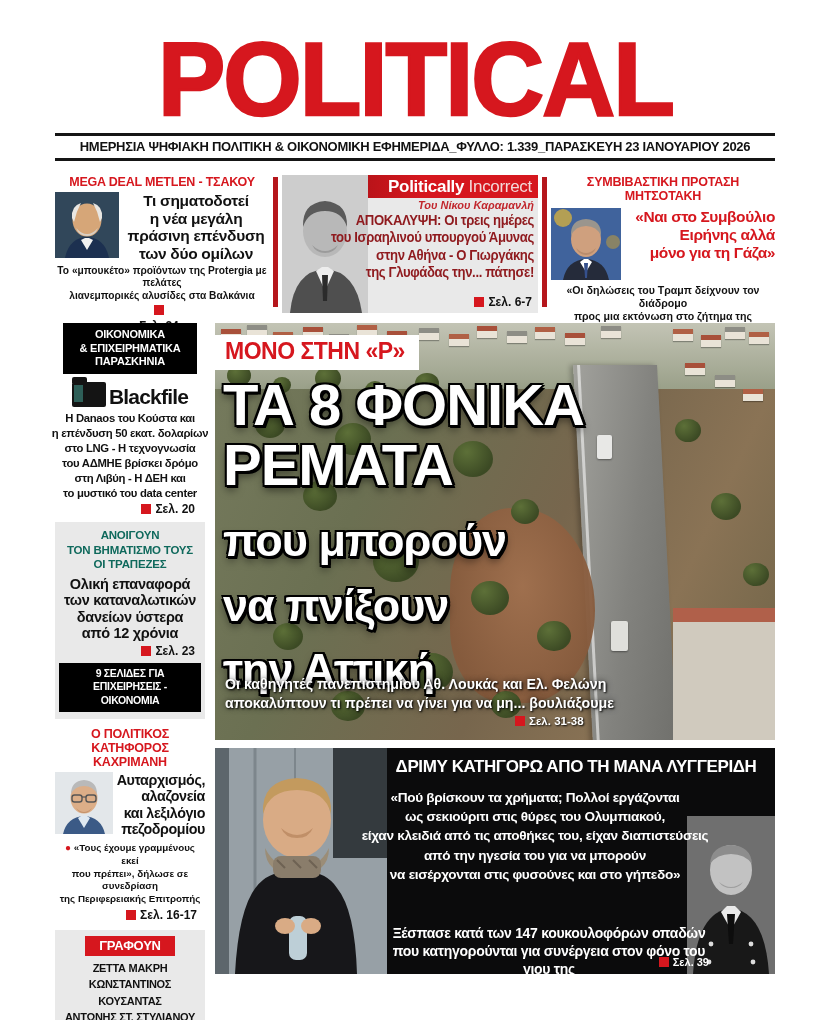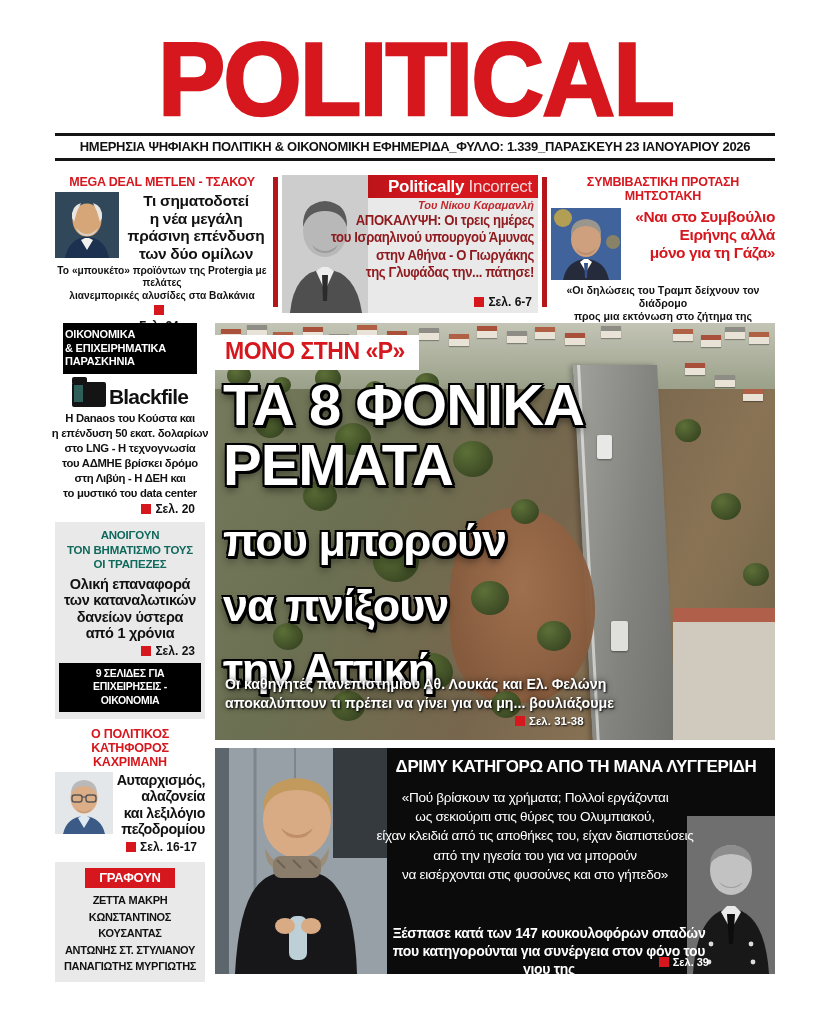--- a/index.html
+++ b/index.html
@@ -52,21 +52,21 @@
   .c3-headline{flex:1;color:var(--red);font-weight:700;font-size:15.5px;line-height:1.18;text-align:right;
     white-space:pre-line;letter-spacing:-.4px;}
   .c3-dek{font-weight:700;font-size:10.6px;line-height:1.25;text-align:center;margin-top:4px;white-space:pre-line;}
   .t-col3 .pageref{margin-top:3px;}
 
   
   .lower{position:relative;margin-top:10px;height:660px;}
 
   
   .sb{position:absolute;left:0;top:0;width:150px;}
-  .black-box{background:#000;color:#fff;font-weight:700;font-size:11px;
+  .black-box{background:#000;color:#fff;font-weight:700;font-size:11px;text-align:center;
     padding:5px 2px;line-height:1.25;white-space:pre-line;margin:0 8px;letter-spacing:-.2px;cursor:pointer;}
   .bf-logo{display:flex;align-items:flex-end;justify-content:center;margin-top:8px;gap:3px;}
   .bf-icon{width:34px;height:25px;background:#141414;border-radius:2px;position:relative;flex:none;}
   .bf-icon::before{content:"";position:absolute;top:-5px;left:0;width:15px;height:6px;background:#141414;border-radius:2px 2px 0 0;}
   .bf-icon::after{content:"";position:absolute;top:3px;left:2px;width:9px;height:17px;background:#2e5f58;}
   .bf-text{font-weight:700;font-size:21px;letter-spacing:-.8px;line-height:1;}
   .sb-text{font-weight:700;font-size:11.3px;text-align:center;line-height:1.32;white-space:pre-line;
     margin:4px -6px 0;letter-spacing:-.3px;}
   .sb .pageref{margin-top:2px;padding-right:10px;}
 
@@ -113,21 +113,21 @@
   .hero-dek{position:absolute;left:10px;top:352px;color:#fff;font-weight:700;font-size:14.2px;line-height:1.32;
     white-space:pre-line;text-shadow:1px 1px 2px #000,0 0 6px rgba(0,0,0,.7);z-index:4;}
   .hero-page{position:absolute;left:300px;top:392px;color:#fff;z-index:5;font-size:11.5px;text-shadow:1px 1px 2px #000;}
 
   
   .bottom{position:absolute;left:160px;top:425px;width:560px;height:226px;background:#0b0b0c;overflow:hidden;cursor:pointer;}
   .bp-woman{position:absolute;left:0;top:0;width:172px;height:226px;}
   .bp-officer{position:absolute;right:0;bottom:0;width:88px;height:158px;}
   .bp-kicker{position:absolute;left:168px;right:6px;top:9px;color:#fff;font-weight:700;font-size:17px;
     text-align:center;letter-spacing:-.4px;z-index:3;}
-  .bp-quote{position:absolute;left:128px;right:48px;top:40px;color:#fff;font-weight:400;font-size:13.6px;
+  .bp-quote{position:absolute;left:128px;right:48px;top:40px;color:#fff;font-weight:700;font-size:13.6px;
     line-height:1.42;text-align:center;white-space:pre-line;letter-spacing:-.3px;z-index:3;}
   .bp-dek{position:absolute;left:168px;right:60px;top:176px;color:#fff;font-weight:700;font-size:14px;
     line-height:1.3;text-align:center;white-space:pre-line;letter-spacing:-.3px;z-index:3;}
   .bp-page{position:absolute;right:66px;bottom:6px;color:#fff;font-size:11px;z-index:3;}
 </style>
 </head>
 <body>
 
 <div class="page">
   <div class="content">
@@ -245,21 +245,21 @@
           </div>
         </div>
 
         <div class="sb-sec2">
           <div class="teal-kicker" data-bind="sidebar.banks.kicker">ΑΝΟΙΓΟΥΝ
 ΤΟΝ ΒΗΜΑΤΙΣΜΟ ΤΟΥΣ
 ΟΙ ΤΡΑΠΕΖΕΣ</div>
           <div class="sec2-headline" data-bind="sidebar.banks.headline">Ολική επαναφορά
 των καταναλωτικών
 δανείων ύστερα
-από 1 χρόνια</div>
+από 12 χρόνια</div>
           <div class="pageref">
             <span class="sq"></span>
             <span data-bind="sidebar.banks.page">Σελ. 23</span>
           </div>
           <div class="sec2-banner" data-bind="sidebar.banks.banner">9 ΣΕΛΙΔΕΣ ΓΙΑ
 ΕΠΙΧΕΙΡΗΣΕΙΣ - ΟΙΚΟΝΟΜΙΑ</div>
         </div>
 
         <div class="sb-sec3">
           <div class="kicker" data-bind="sidebar.kachrimanis.kicker" style="white-space:pre-line;">Ο ΠΟΛΙΤΙΚΟΣ ΚΑΤΗΦΟΡΟΣ
@@ -273,20 +273,26 @@
               <path d="M16 22 Q16 9 29 8 Q42 9 42 22 Q38 14 29 14 Q20 14 16 22 Z" fill="#b9b9b9"></path>
               <rect x="17" y="23" width="10" height="7" rx="2.5" fill="none" stroke="#555" stroke-width="1.4"></rect>
               <rect x="31" y="23" width="10" height="7" rx="2.5" fill="none" stroke="#555" stroke-width="1.4"></rect>
               <line x1="27" y1="25" x2="31" y2="25" stroke="#555" stroke-width="1.2"></line>
               <path d="M21 36 Q29 44 37 36 Q34 41 29 41 Q24 41 21 36 Z" fill="#c4926c"></path>
             </svg>
             <div class="sec3-headline" data-bind="sidebar.kachrimanis.headline">Αυταρχισμός,
 αλαζονεία
 και λεξιλόγιο
 πεζοδρομίου</div>
+          </div>
+          <div class="bullet-text">
+            <span class="dot">●</span>
+            <span data-bind="sidebar.kachrimanis.bullet">«Τους έχουμε γραμμένους εκεί
+που πρέπει», δήλωσε σε συνεδρίαση
+της Περιφερειακής Επιτροπής</span>
           </div>
           <div class="pageref">
             <span class="sq"></span>
             <span data-bind="sidebar.kachrimanis.page">Σελ. 16-17</span>
           </div>
         </div>
 
         <div class="sb-sec4">
           <span class="red-box" data-bind="sidebar.authors.header">ΓΡΑΦΟΥΝ</span>
           <div class="authors">

